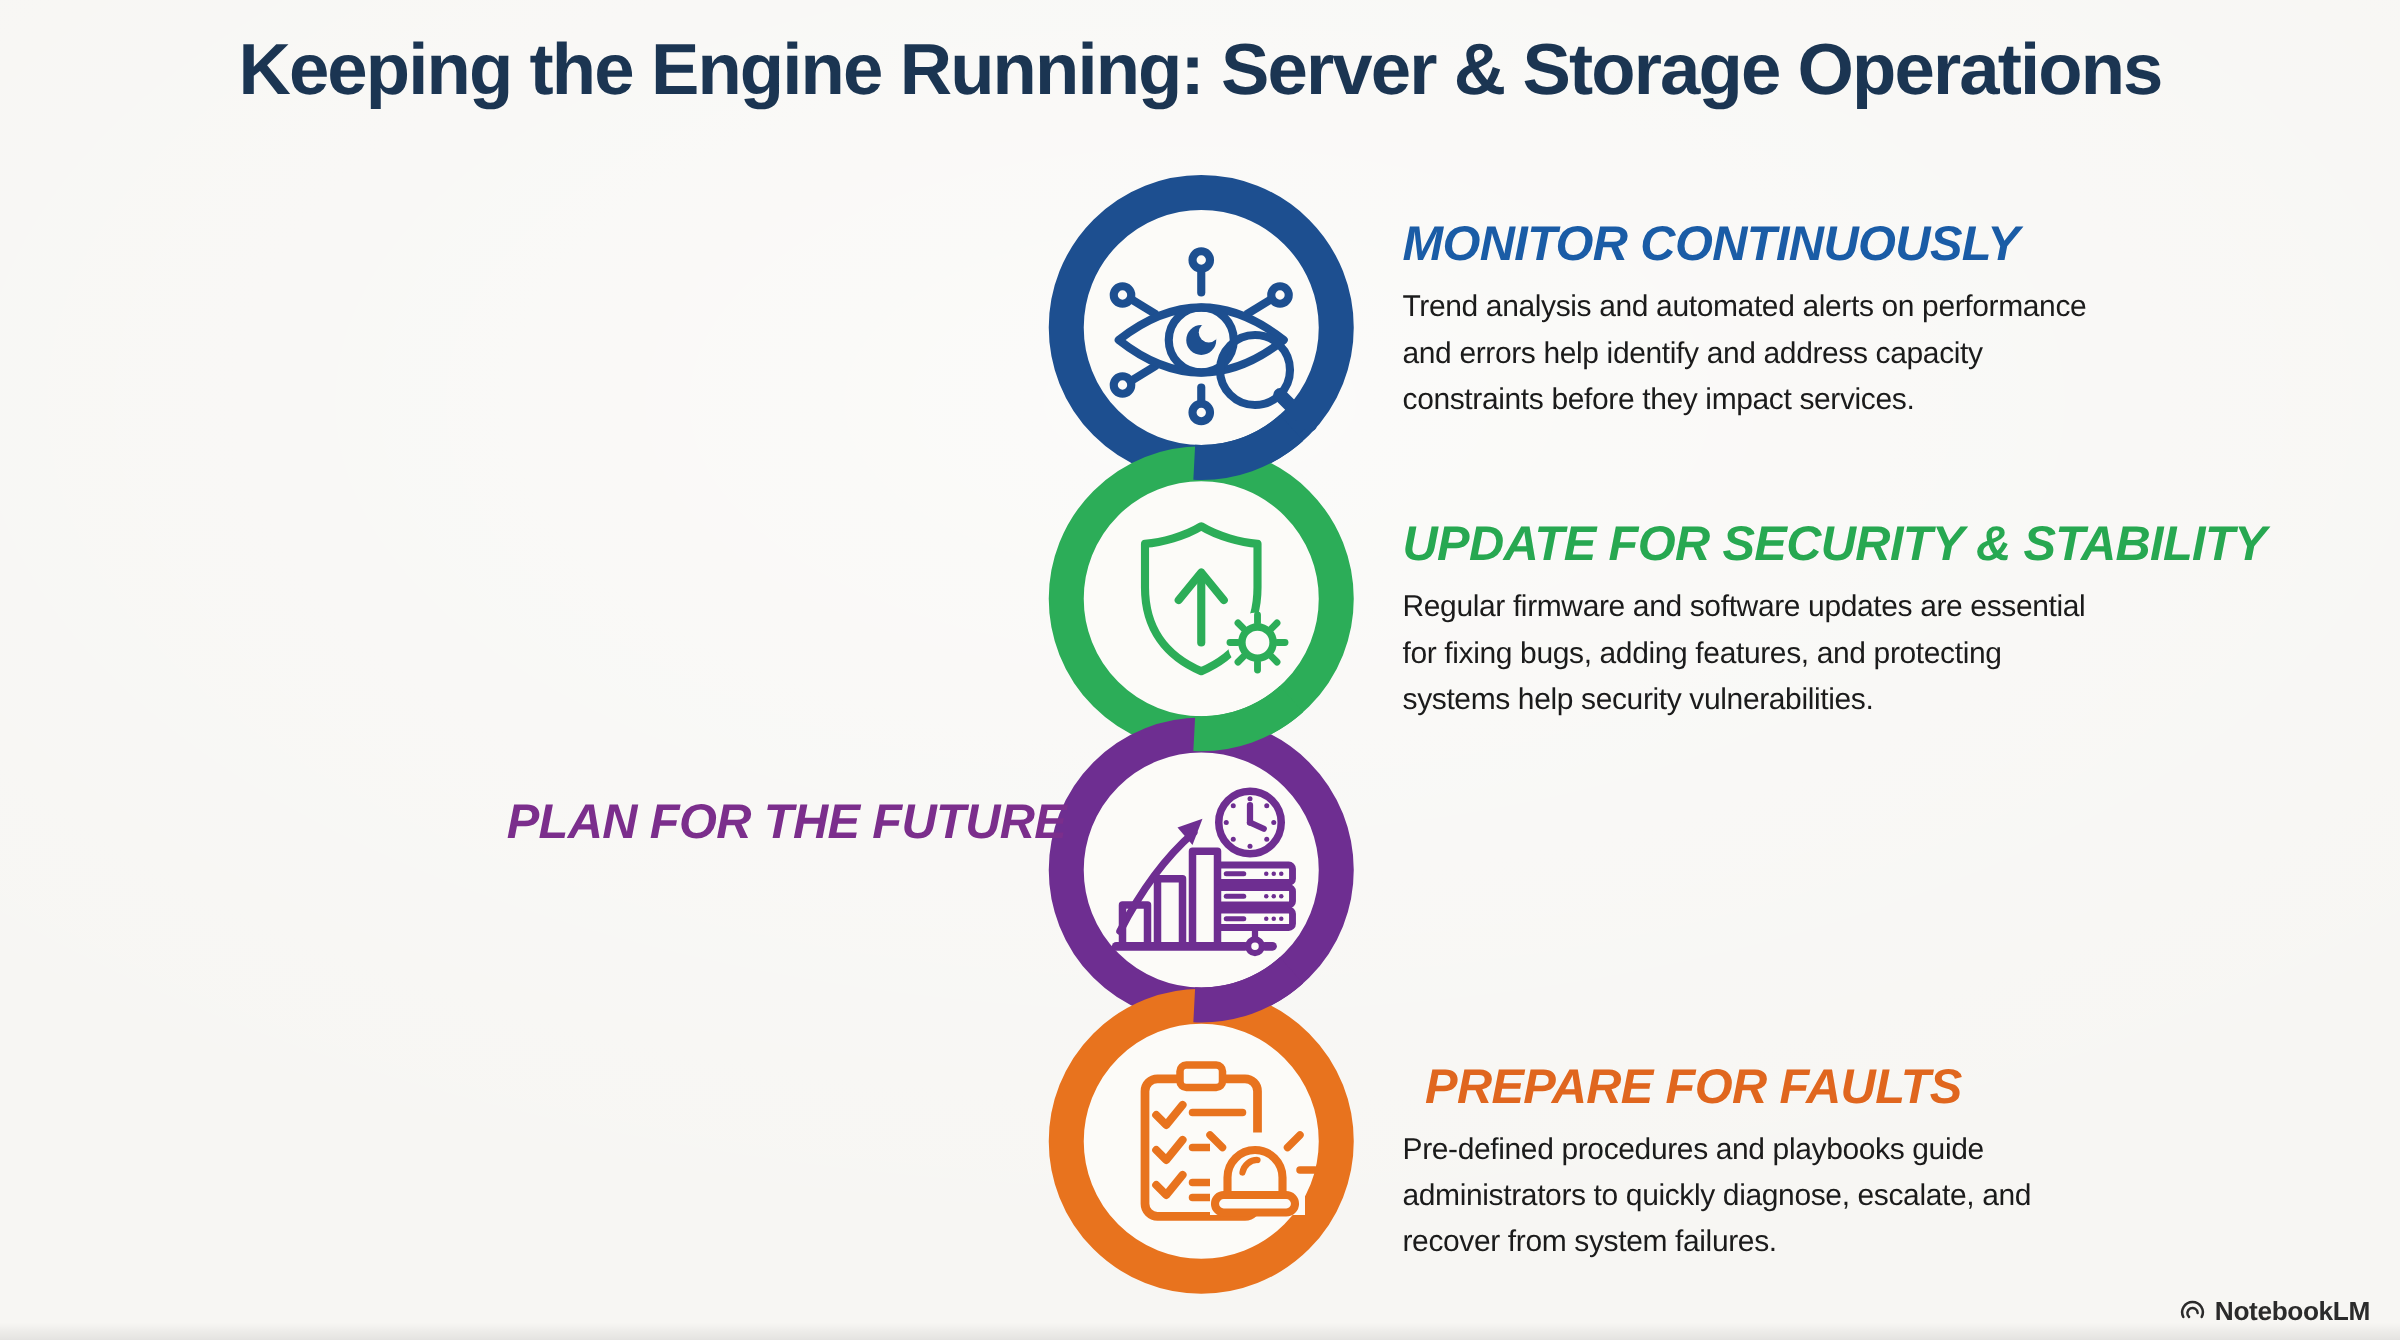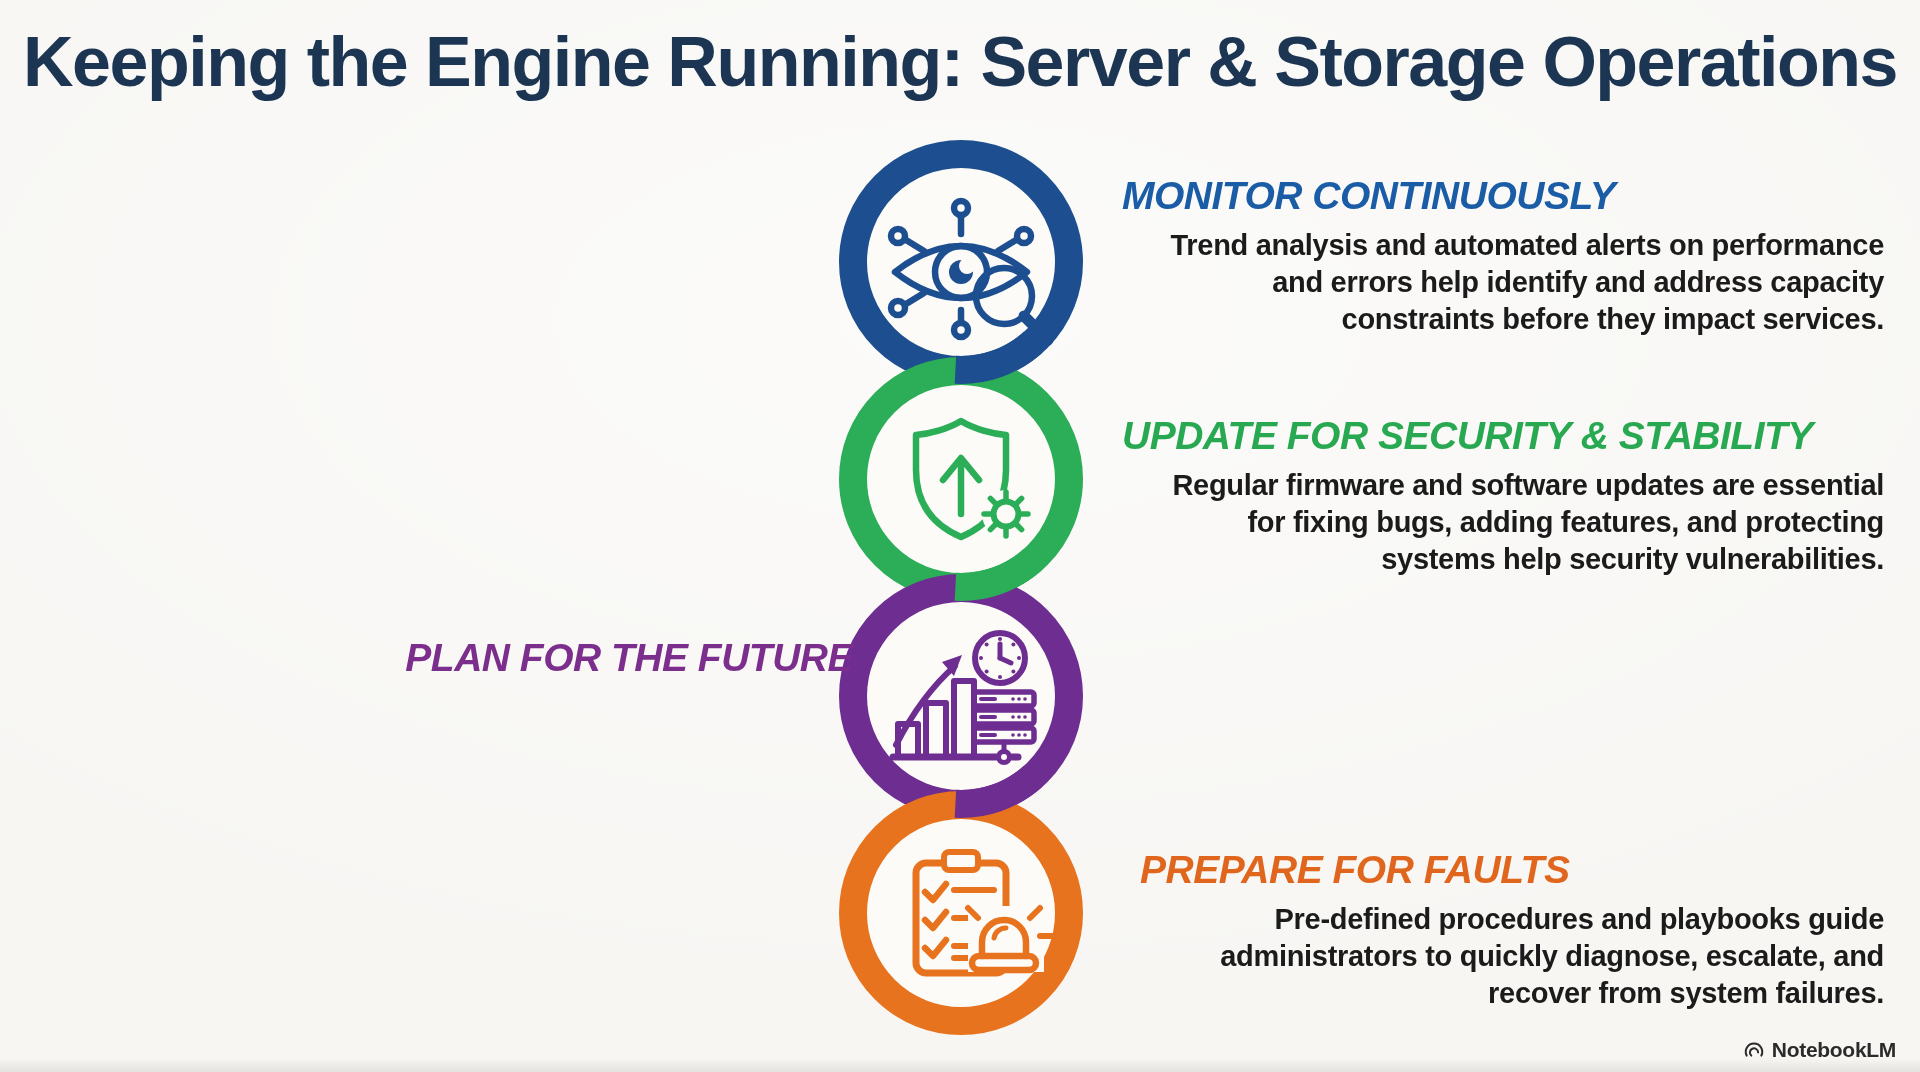--- a/index.html
+++ b/index.html
@@ -12,54 +12,54 @@
   }
   .page {
     position:absolute; inset:0;
     background:
       radial-gradient(1400px 700px at 50% 30%, rgba(255,255,255,.55), rgba(255,255,255,0)),
       #f7f6f3;
   }
   .page-title {
     position:absolute; top:22px; left:0; width:1920px;
     text-align:center;
-    font-size:70px; font-weight:bold;
+    font-size:58px; font-weight:bold;
     letter-spacing:-1.5px;
     color:#1b3552;
   }
   .chain-svg { position:absolute; left:0; top:0; }
 
   .info { position:absolute; width:762px; }
   .info h2 {
     font-size:39px; font-weight:bold; letter-spacing:-0.5px;
     margin:0 0 10px 0; line-height:1.05;font-style:italic;
   }
   .info .line {
     display:block;
-    font-size:29px; font-weight:bold; letter-spacing:-0.3px;
-    line-height:37px; color:#1b1b1b;text-align:right;
+    font-size:24px; font-weight:normal; letter-spacing:-0.3px;
+    line-height:37px; color:#1b1b1b;
   }
   .info.align-right { text-align:right; }
   .c-blue   h2 { color:#1a5ca6; }
   .c-green  h2 { color:#27a851; }
   .c-purple h2 { color:#7b2e8c; }
   .c-orange h2 { color:#e0661e;margin-left:18px; }
 
   #section-monitor { left:1122px; top:176px; }
   #section-update  { left:1122px; top:416px; }
   #section-plan    { right:1067px; top:638px; }
   #section-prepare { left:1122px; top:850px; }
 
   .bottom-edge {
     position:absolute; left:0; bottom:0; width:1920px; height:14px;
     background:linear-gradient(to bottom, rgba(0,0,0,0), rgba(0,0,0,0.08));
   }
   .watermark {
     position:absolute; right:24px; bottom:10px;
-    display:flex; align-items:flex-end; gap:7px;
+    display:flex; align-items:flex-start; gap:7px;
     color:#2b2b2b;
   }
   .watermark .wm-label {
     font-size:21px; font-weight:600; letter-spacing:-0.3px;
   }
 </style>
 </head>
 <body>
 
 <div class="page">

